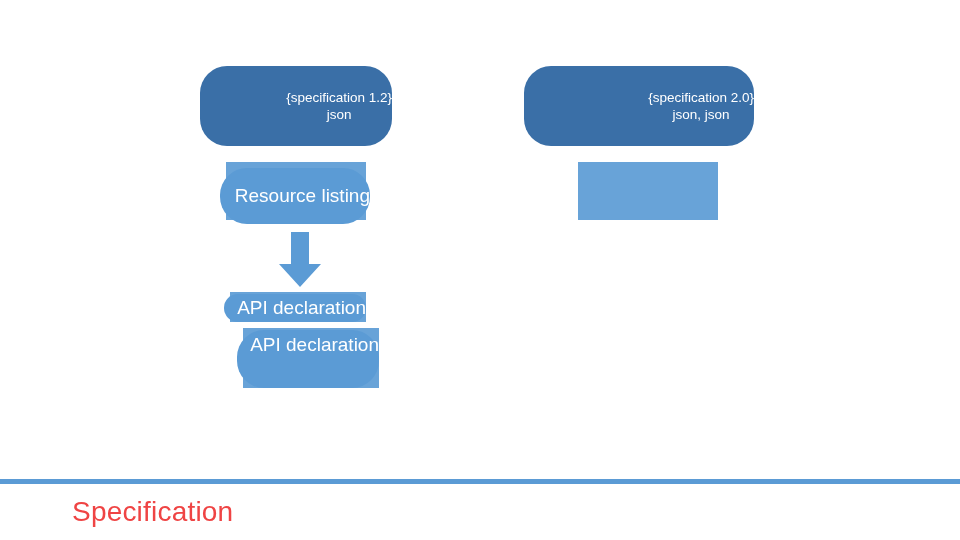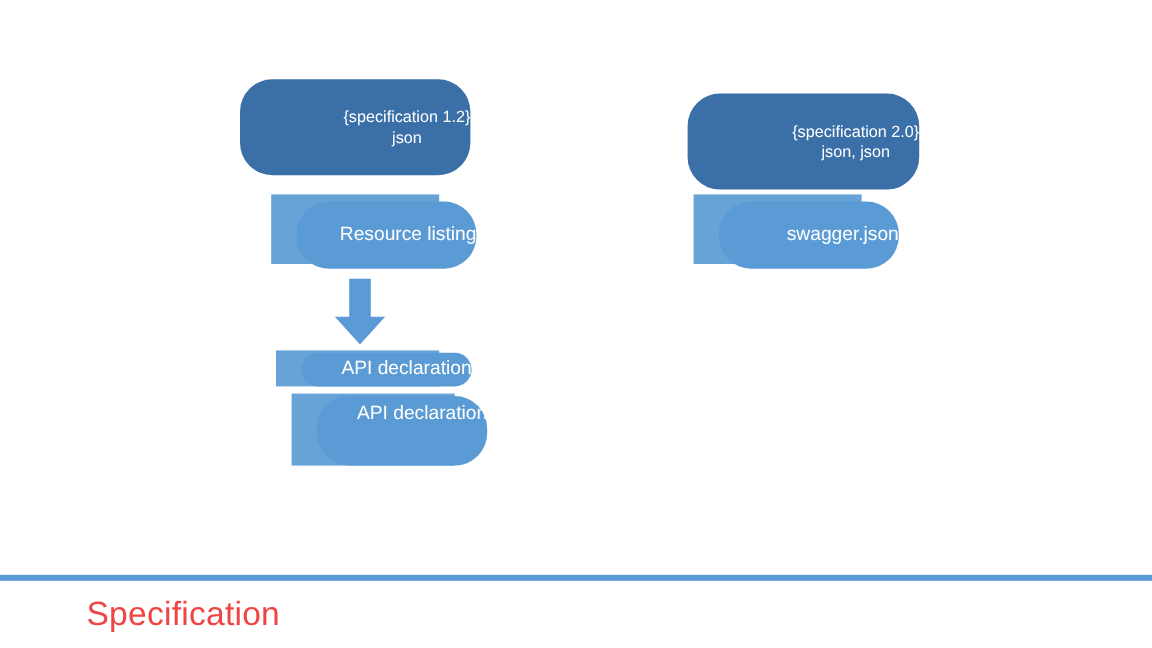--- a/index.html
+++ b/index.html
@@ -36,27 +36,26 @@
     line-height: 1.28;
     border-radius: 27px;
   }
 
   
   .hdr {
     background: #3A6FA7;
     font-size: 13.5px;
   }
   .hdr-1 { left: 200px; top: 66px;  width: 192px; height: 80px; }
-  .hdr-2 { left: 573px; top: 66px;  width: 193px; height: 80px; margin-top: 12px; }
+  .hdr-2 { left: 524px; top: 66px;  width: 230px; height: 80px; }
 
   
   .card {
     background: #5B9BD5;
-    font-size: 16px;
-    margin-left: 27px;
+    font-size: 19px;
   }
   .card-shadow {
     position: absolute;
     background: #5B9BD5;
     opacity: 0.92;
   }
 
   
   .res-back { left: 226px; top: 162px; width: 140px; height: 58px; }
   .res-front{ left: 220px; top: 168px; width: 150px; height: 56px; }
@@ -122,23 +121,20 @@
       <span class="line2">json, json</span>
     </div>
   </div>
 
   <div class="card-shadow res-back"></div>
   <div class="box card res-front">
     <span>Resource listing</span>
   </div>
 
   <div class="card-shadow sw-back"></div>
-  <div class="box card sw-front">
-    <span>swagger.json</span>
-  </div>
 
   <span class="arrow">
     <svg width="44" height="56" viewBox="0 0 44 56" xmlns="http://www.w3.org/2000/svg">
       <polygon points="13,0 31,0 31,32 43,32 22,55 1,32 13,32" fill="#5B9BD5"></polygon>
     </svg>
   </span>
 
   <div class="card-shadow api1-back"></div>
   <div class="box card api1-front">
     <span>API declaration</span>

